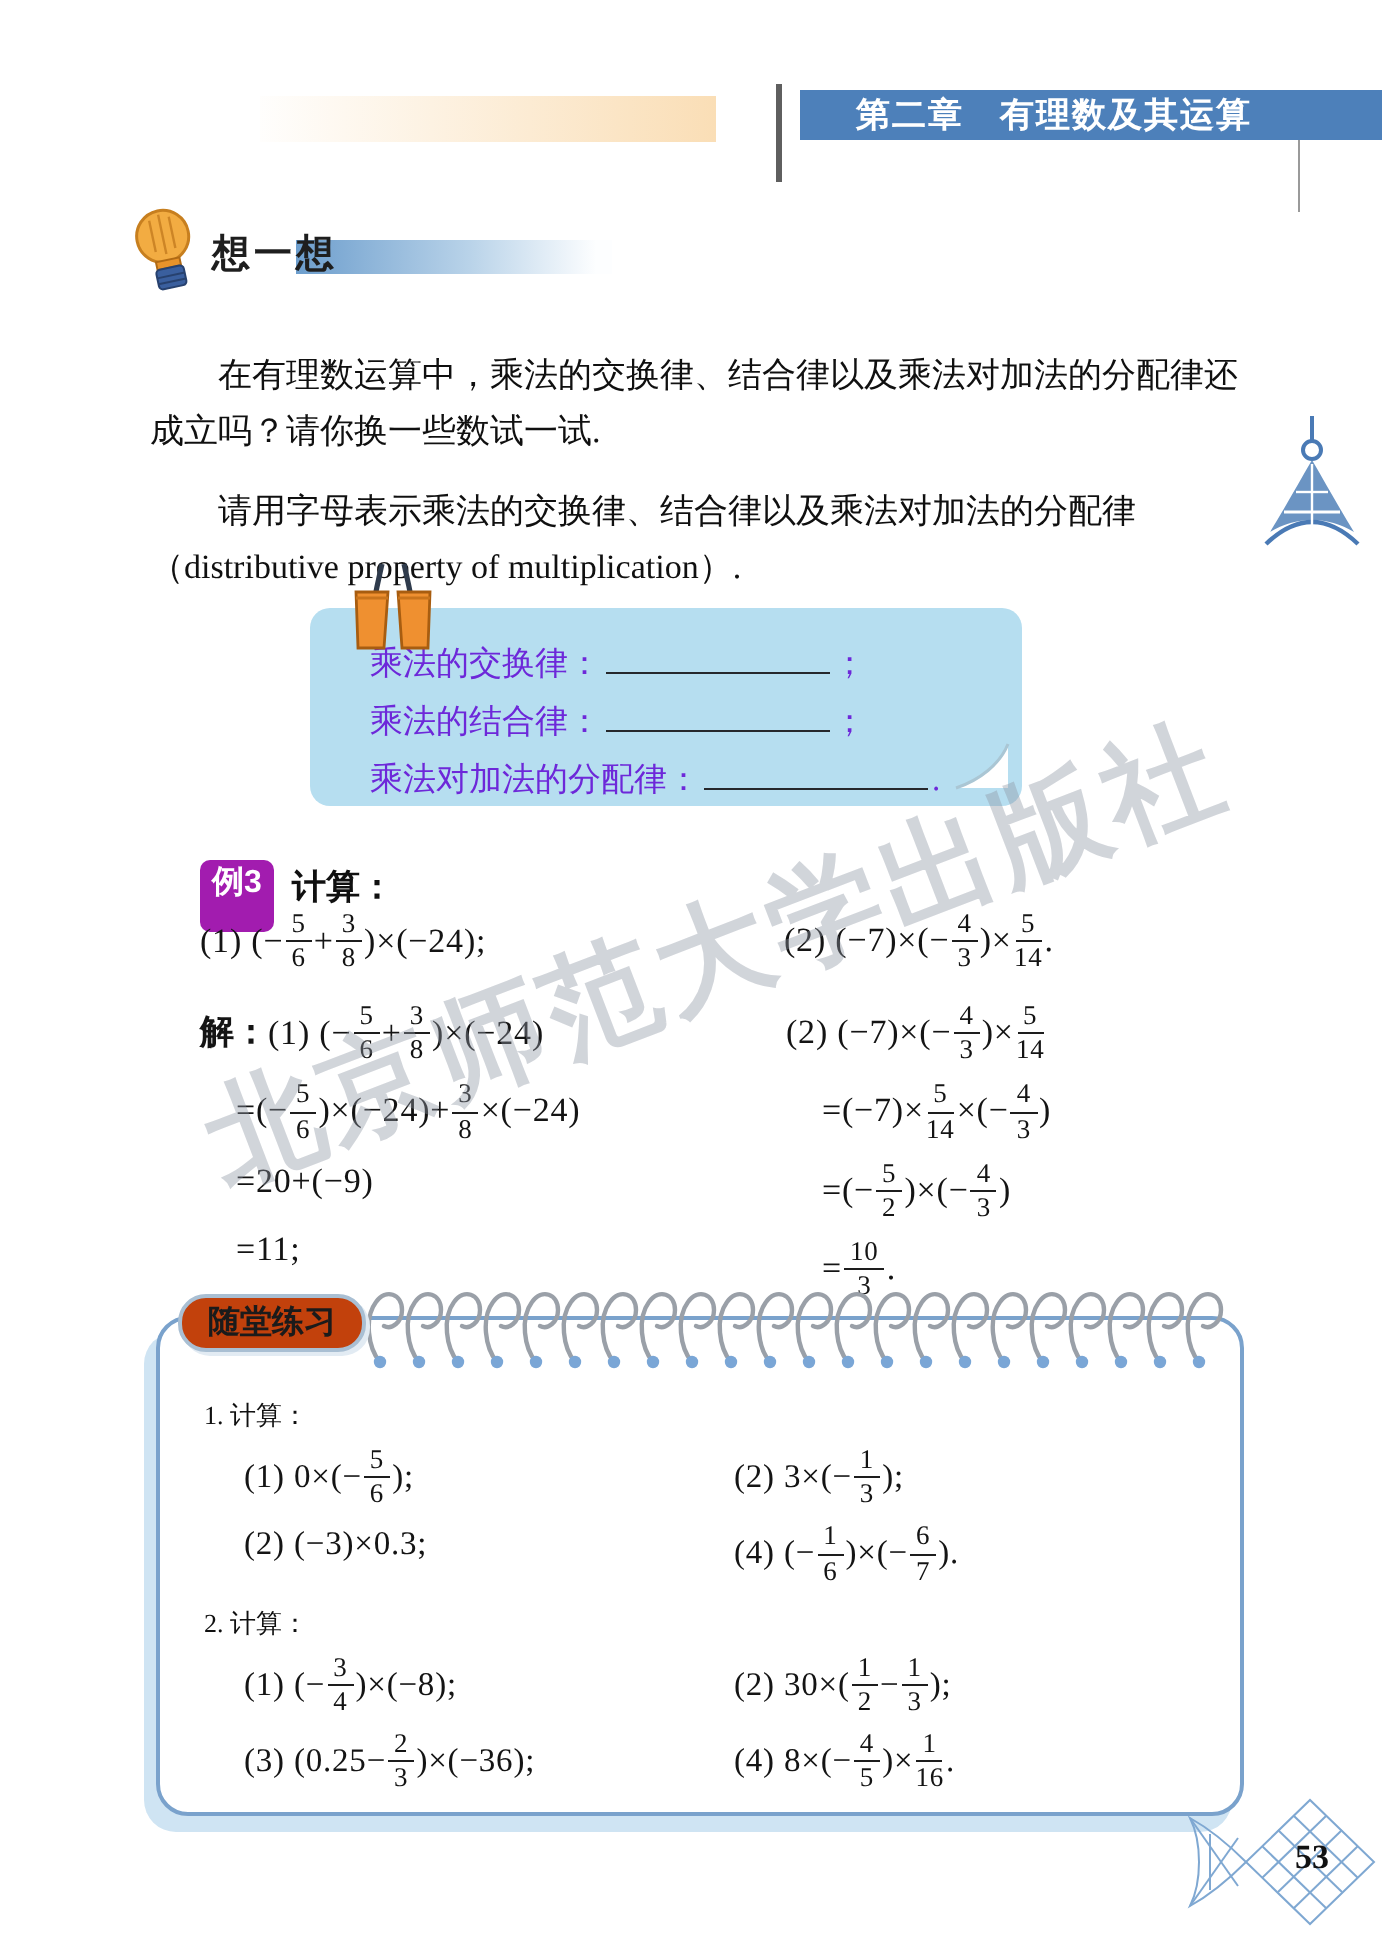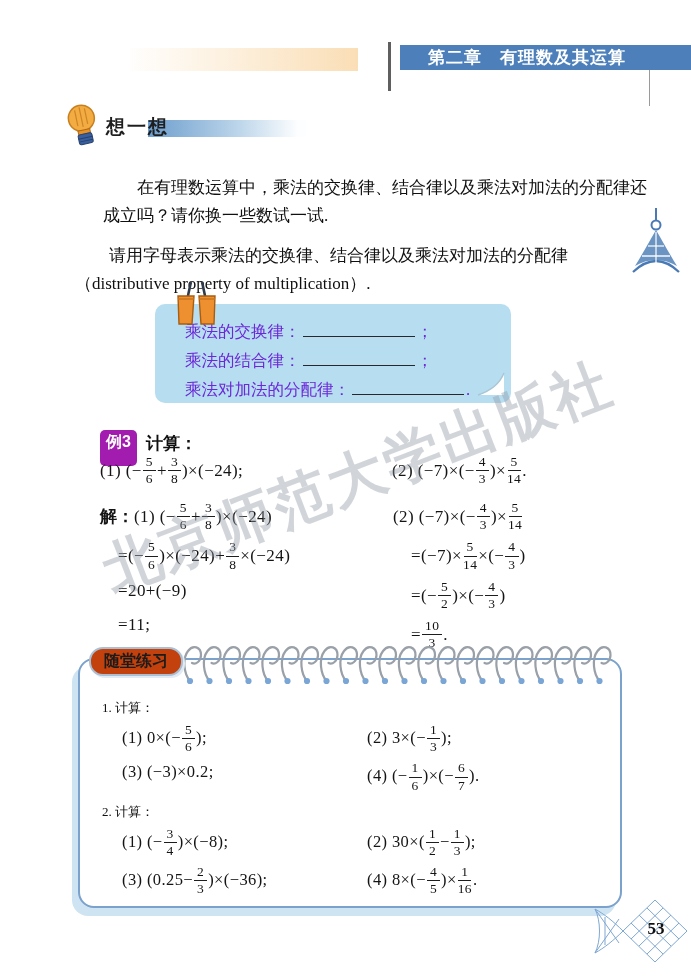--- a/index.html
+++ b/index.html
@@ -20,21 +20,21 @@
   .right-rule { position:absolute; left:649px; top:70px; width:1px; height:36px; background:#9a9a9a; }
 
   
   .bulb { position:absolute; left:62px; top:101px; }
   .think-title { position:absolute; left:106px; top:114px; width:210px; height:27px; }
   .think-band { position:absolute; left:42px; top:6px; width:158px; height:17px;
     background:linear-gradient(to right,#6d9ecd,#b9d3e9 55%,#fdfeff 95%); }
   .think-title-text { position:relative; font-weight:bold; font-size:19px; letter-spacing:2px; color:#1e1e1e; }
   .para { position:absolute; left:75px; width:558px; font-size:17px; line-height:1.65;
     text-indent:2em; color:#101010; }
-  #para1 { top:157px;margin-left:28px; }
+  #para1 { top:157px; }
   #para2 { top:225px; }
   .tower { position:absolute; left:630px; top:208px; }
 
   
   .fill-box { position:absolute; left:155px; top:304px; width:356px; height:99px;
     background:#b6def0; border-radius:10px; }
   .clip { position:absolute; left:14px; top:-23px; }
   .fill-lines { padding:13px 0 0 30px; font-size:16.5px; line-height:29px; color:#6d28d9; }
   .blank { display:inline-block; width:112px; border-bottom:1.7px solid #26282c;
     height:14px; margin:0 2px; }
@@ -258,21 +258,21 @@
         <span class="item1 math">(1) 0×(−<span class="frac">
               <span class="num">5</span>
               <span class="den">6</span>
             </span>);</span>
         <span class="item2 math">(2) 3×(−<span class="frac">
               <span class="num">1</span>
               <span class="den">3</span>
             </span>);</span>
       </div>
       <div class="exrow">
-        <span class="item1 math">(3) (−3)×0.2;</span>
+        <span class="item1 math">(2) (−3)×0.3;</span>
         <span class="item2 math">(4) (−<span class="frac">
               <span class="num">1</span>
               <span class="den">6</span>
             </span>)×(−<span class="frac">
               <span class="num">6</span>
               <span class="den">7</span>
             </span>).</span>
       </div>
       <div class="exlabel">2. 计算：</div>
       <div class="exrow">

